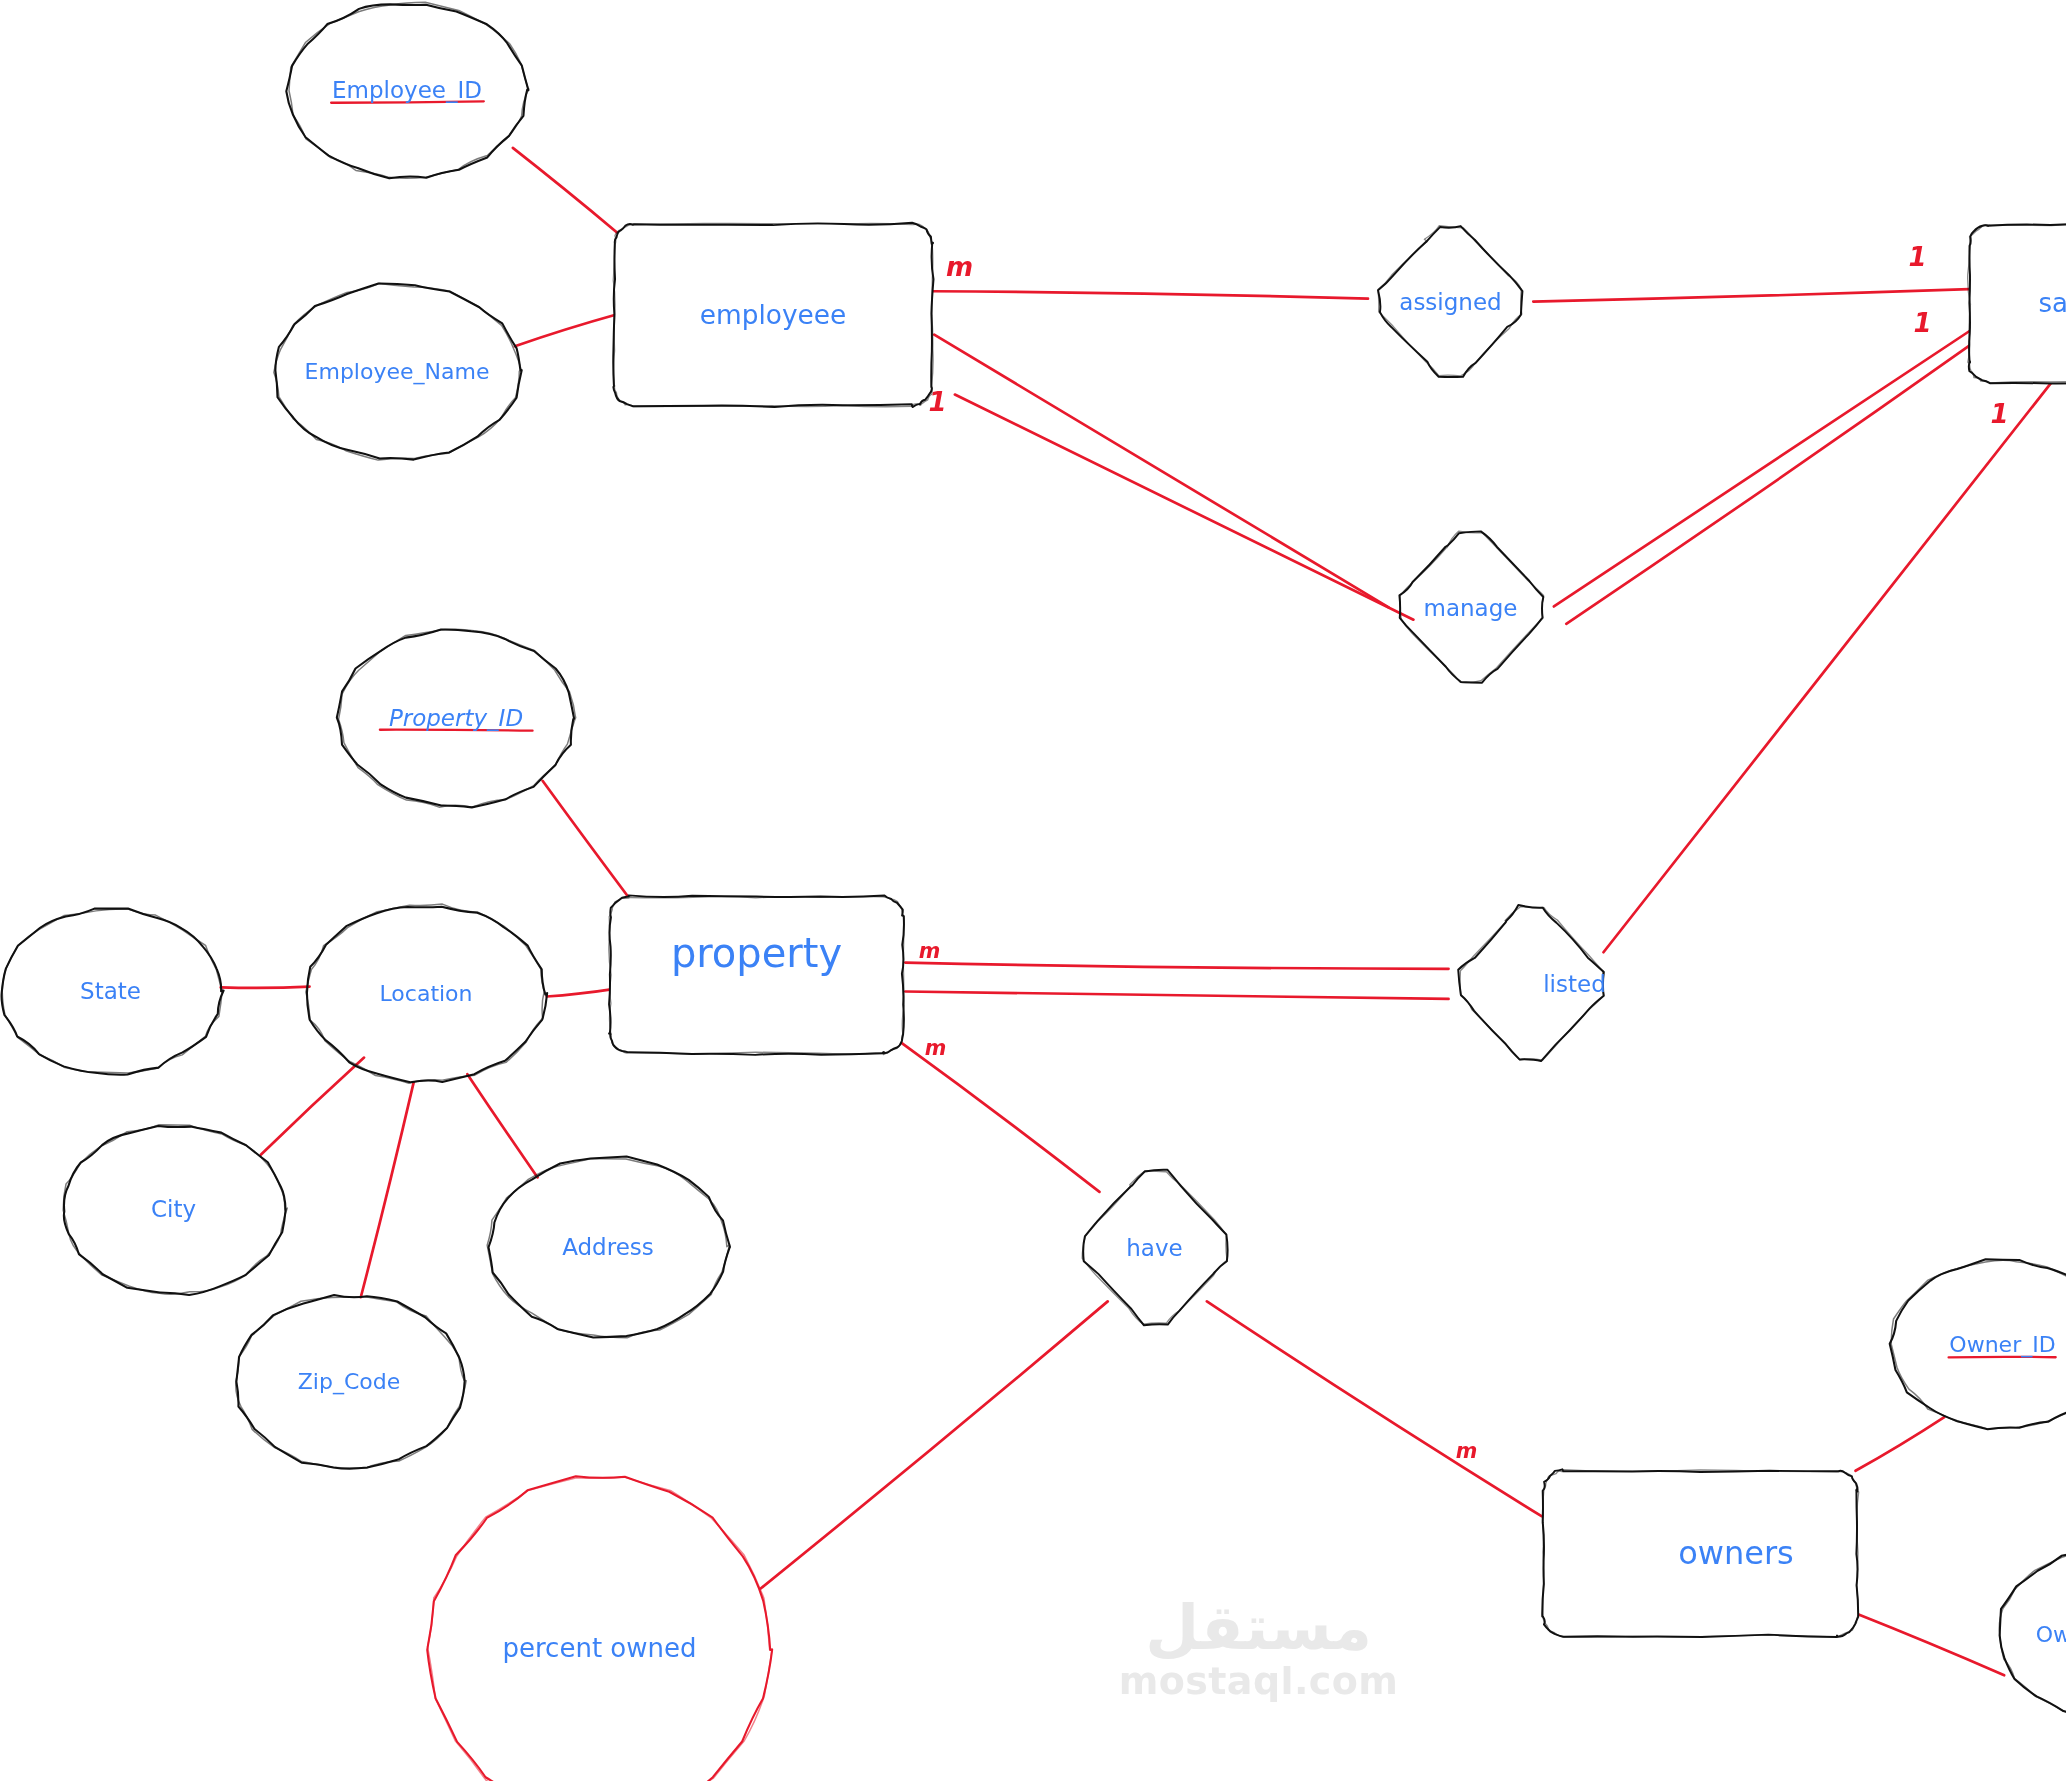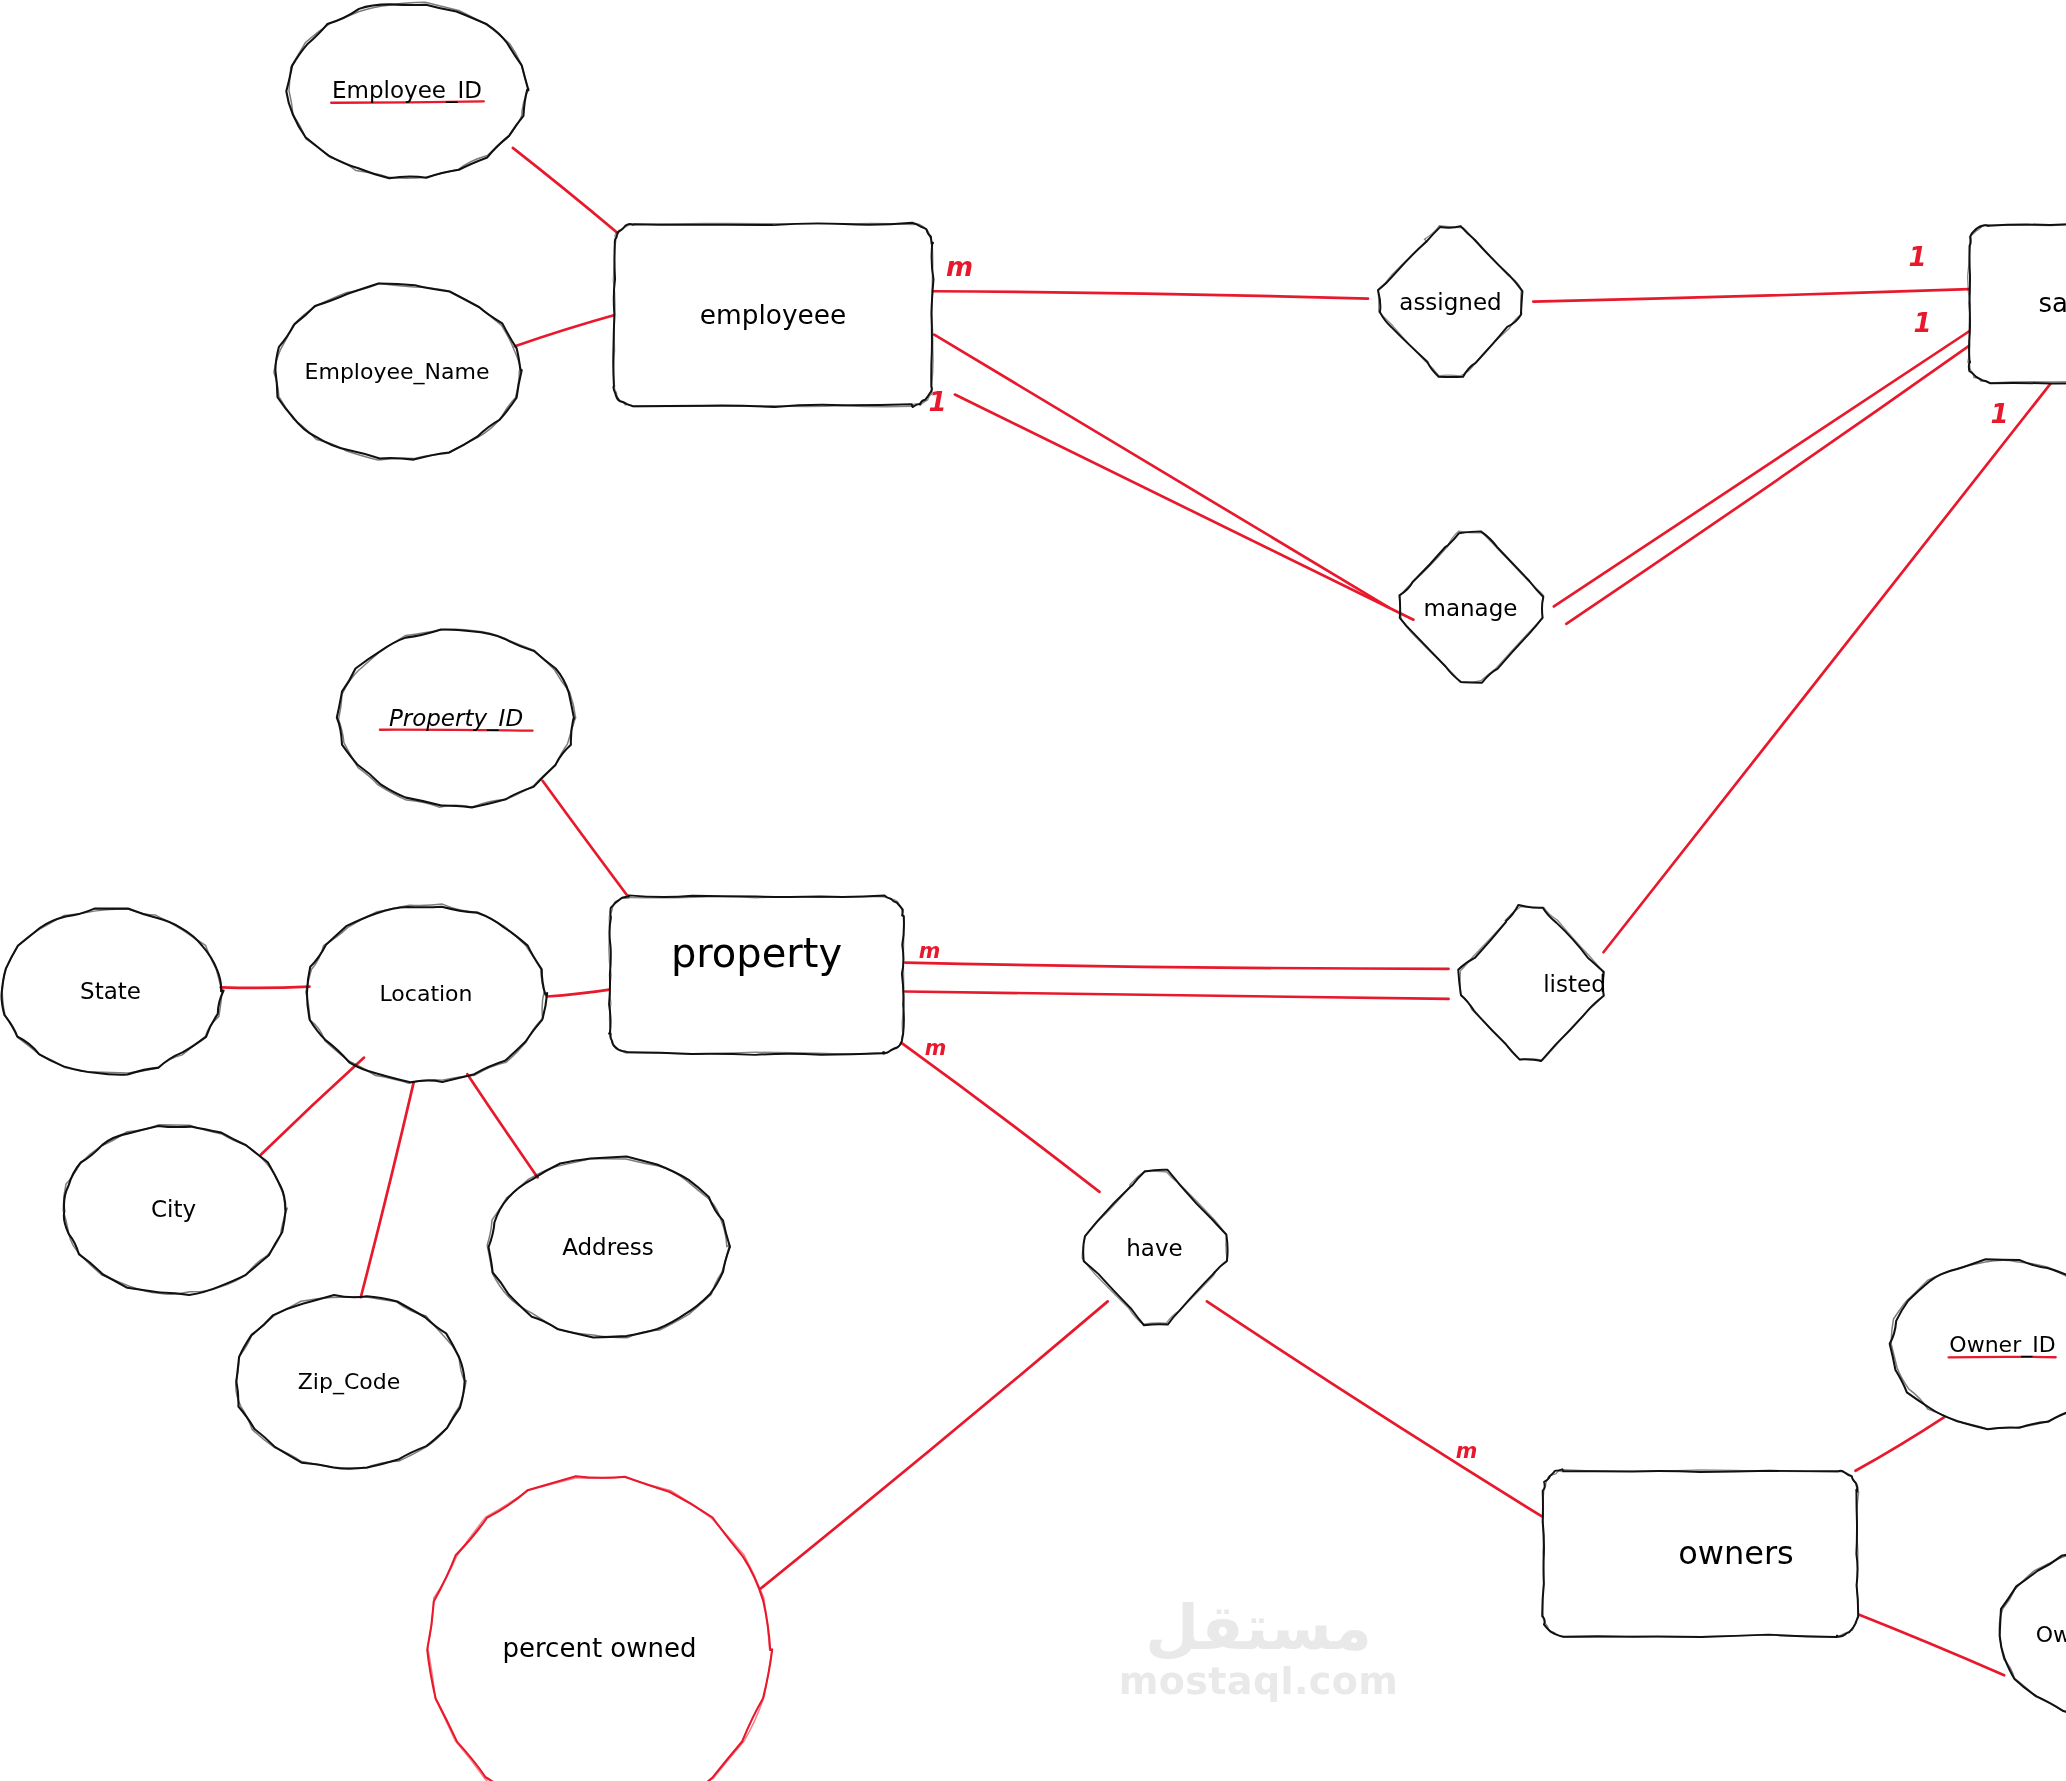--- a/index.html
+++ b/index.html
@@ -5,21 +5,21 @@
   html,body{margin:0;padding:0;background:#ffffff;}
   body{
     width:2541px;height:1781px;position:relative;overflow:hidden;
     font-family:"DejaVu Sans", sans-serif;
   }
   #canvas{position:absolute;left:0;top:0;width:2541px;height:1781px;}
   .node-label{
     position:absolute;
     display:flex;align-items:center;justify-content:center;
     text-align:center;
-    color:#000000;
+    color:#3b82f6;
     font-family:"DejaVu Sans", sans-serif;
     pointer-events:none;
     line-height:1.05;
     white-space:nowrap;
   }
   .card-label{
     position:absolute;
     display:flex;align-items:center;justify-content:center;
     color:#e8192c;
     font-family:"DejaVu Sans", sans-serif;

